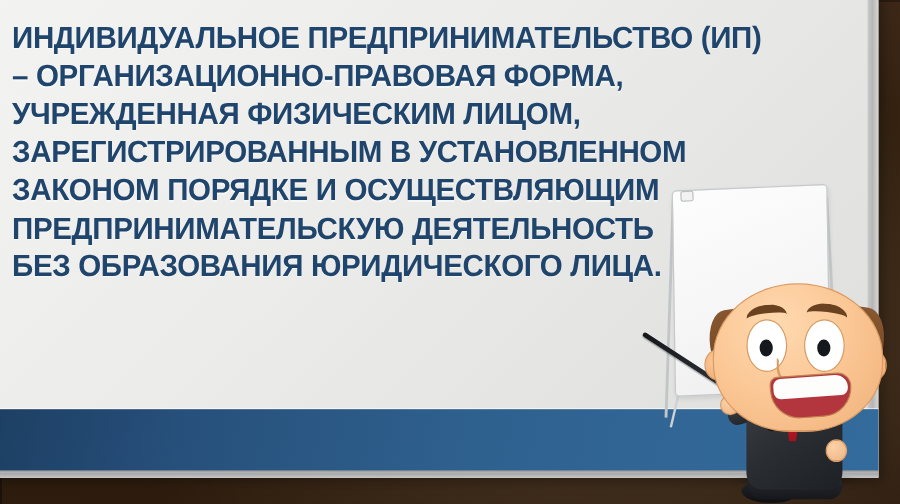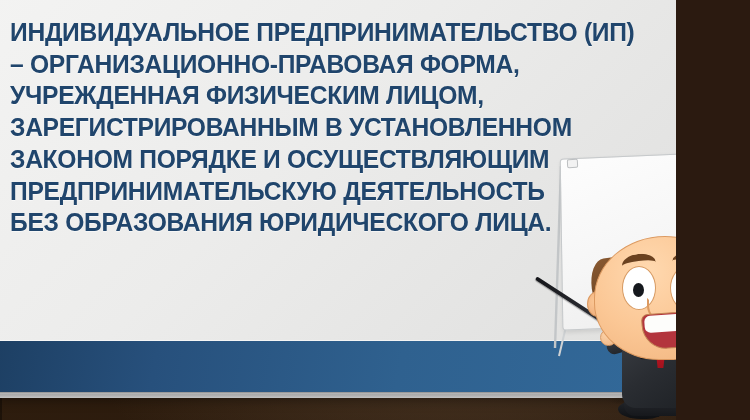--- a/index.html
+++ b/index.html
@@ -5,21 +5,21 @@
 <style>
   html,body{margin:0;padding:0;}
   body{
     width:750px;height:420px;overflow:hidden;
     font-family:"Liberation Sans","DejaVu Sans",sans-serif;
     background:#2b1a10;
   }
 
   .stage{
     position:relative;
-    width:676px;height:420px;
+    width:750px;height:420px;
     overflow:hidden;
   }
 
   
   .wall{
     position:absolute;inset:0;
     background-color:#3a2517;
     background-image:
       linear-gradient(90deg, rgba(0,0,0,.35) 0 2px, rgba(255,255,255,0) 2px 26px),
       linear-gradient(180deg, rgba(0,0,0,.30) 0 2px, rgba(255,255,255,0) 2px 22px),

